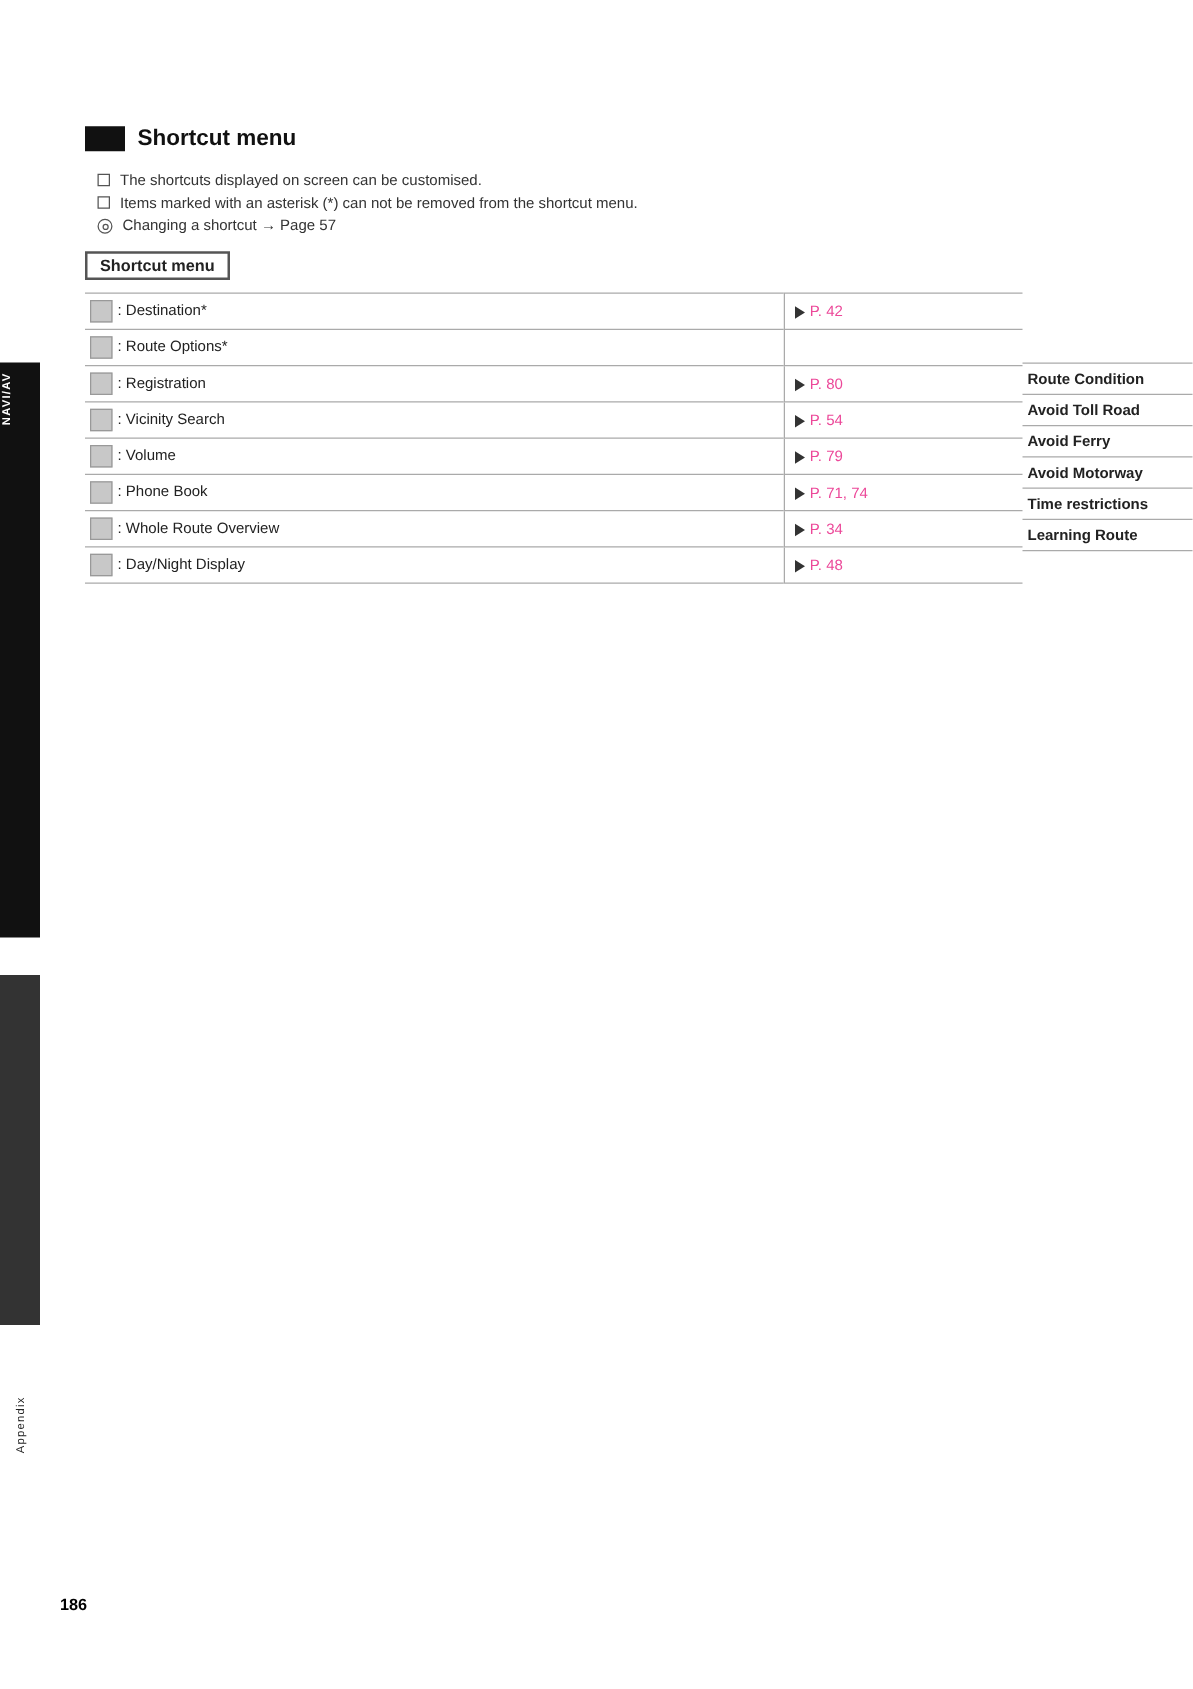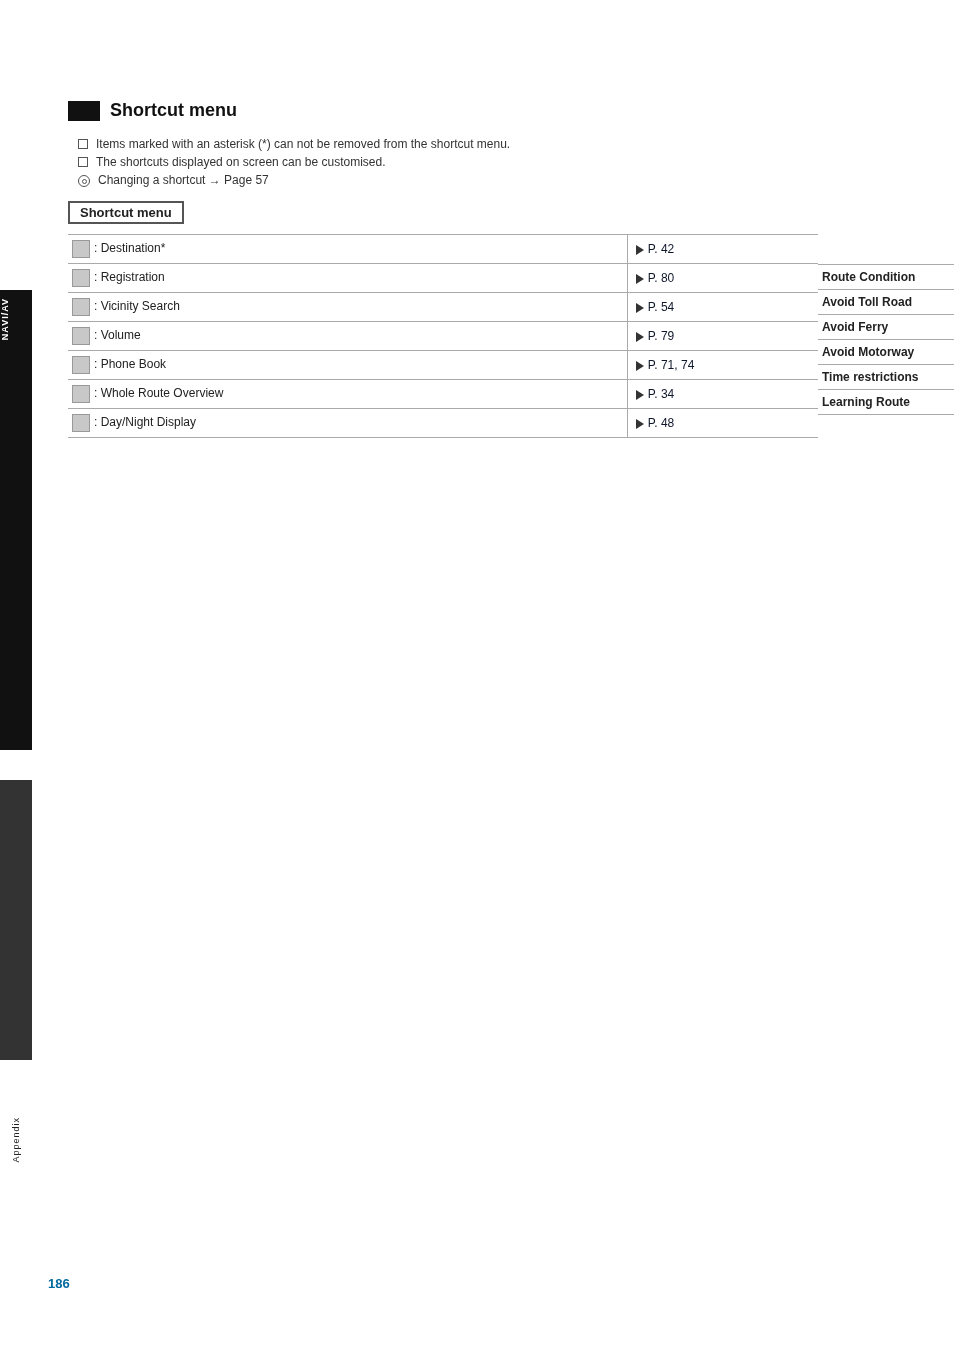--- a/index.html
+++ b/index.html
@@ -167,21 +167,21 @@
       vertical-align: middle;
       border-right: 1px solid #aaa;
       min-width: 220px;
     }
 
     .menu-cell-page {
       padding: 5px 8px;
       font-size: 12px;
       white-space: nowrap;
       vertical-align: middle;
-      color: #0f172a;
+      color: #ec4899;
     }
 
     .arrow-right {
       display: inline-block;
       width: 0;
       height: 0;
       border-top: 5px solid transparent;
       border-bottom: 5px solid transparent;
       border-left: 8px solid #333;
       margin-right: 4px;
@@ -219,41 +219,41 @@
       white-space: nowrap;
       vertical-align: middle;
       border-right: 1px solid #aaa;
       min-width: 180px;
       font-weight: bold;
     }
 
     
     .tables-row {
       display: flex;
-      align-items: flex-start;
+      align-items: center;
       gap: 0;
     }
 
     .left-menu-section {
       flex-shrink: 0;
     }
 
     .right-sub-section {
       margin-left: 0;
       padding-top: 30px; 
     }
 
     
     .page-number {
       position: absolute;
       bottom: 60px;
       left: 48px;
       font-size: 13px;
       font-weight: bold;
-      color: #0369a1;
+      color: #000000;
     }
   </style>
 </head>
 <body>
 
 <div class="left-bar">
   <span class="left-bar-label-navi">NAVI/AV</span>
 </div>
 
 <div class="left-bar-bottom"></div>
@@ -267,25 +267,25 @@
   
   <div class="section-title-row">
     <div class="title-black-bar"></div>
     <span class="section-title">Shortcut menu</span>
   </div>
 
   
   <div class="bullets">
     <div class="bullet-item">
       <div class="bullet-square"></div>
-      <span>Items marked with an asterisk (*) can not be removed from the shortcut menu.</span>
+      <span>The shortcuts displayed on screen can be customised.</span>
     </div>
     <div class="bullet-item">
       <div class="bullet-square"></div>
-      <span>The shortcuts displayed on screen can be customised.</span>
+      <span>Items marked with an asterisk (*) can not be removed from the shortcut menu.</span>
     </div>
     <div class="bullet-item">
       <div class="bullet-circle">
         <div class="bullet-circle-inner"></div>
       </div>
       <span>Changing a shortcut → Page 57</span>
     </div>
   </div>
 
   
@@ -295,20 +295,24 @@
   <div class="tables-row">
 
     <div class="left-menu-section">
       <table class="main-table">
         <tbody id="menu-tbody">
         <tr class="menu-row">
               <td class="menu-cell-label"><span class="menu-icon" style="background: rgb(200, 200, 200); border-color: rgb(153, 153, 153);"></span><span>: Destination*</span></td>
               <td class="menu-cell-page"><span class="arrow-right"></span><span>P. 42</span></td>
             </tr>
             <tr class="menu-row">
+              <td class="menu-cell-label"><span class="menu-icon" style="background: rgb(200, 200, 200); border-color: rgb(153, 153, 153);"></span><span>: Route Options*</span></td>
+              <td class="menu-cell-page"></td>
+            </tr>
+            <tr class="menu-row">
               <td class="menu-cell-label"><span class="menu-icon" style="background: rgb(200, 200, 200); border-color: rgb(153, 153, 153);"></span><span>: Registration</span></td>
               <td class="menu-cell-page"><span class="arrow-right"></span><span>P. 80</span></td>
             </tr>
             <tr class="menu-row">
               <td class="menu-cell-label"><span class="menu-icon" style="background: rgb(200, 200, 200); border-color: rgb(153, 153, 153);"></span><span>: Vicinity Search</span></td>
               <td class="menu-cell-page"><span class="arrow-right"></span><span>P. 54</span></td>
             </tr>
             <tr class="menu-row">
               <td class="menu-cell-label"><span class="menu-icon" style="background: rgb(200, 200, 200); border-color: rgb(153, 153, 153);"></span><span>: Volume</span></td>
               <td class="menu-cell-page"><span class="arrow-right"></span><span>P. 79</span></td>

